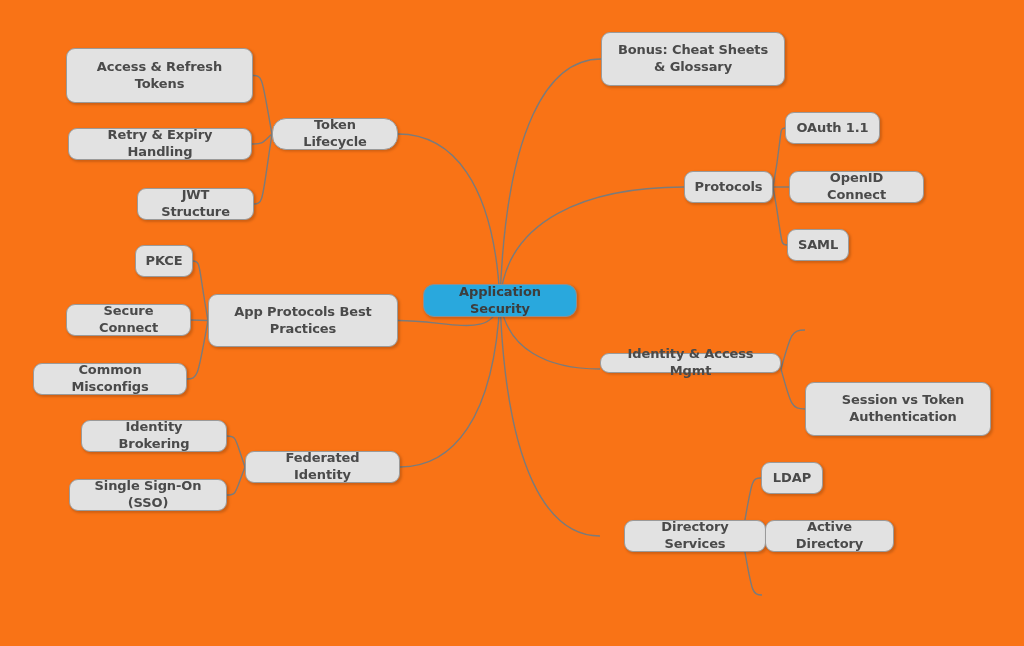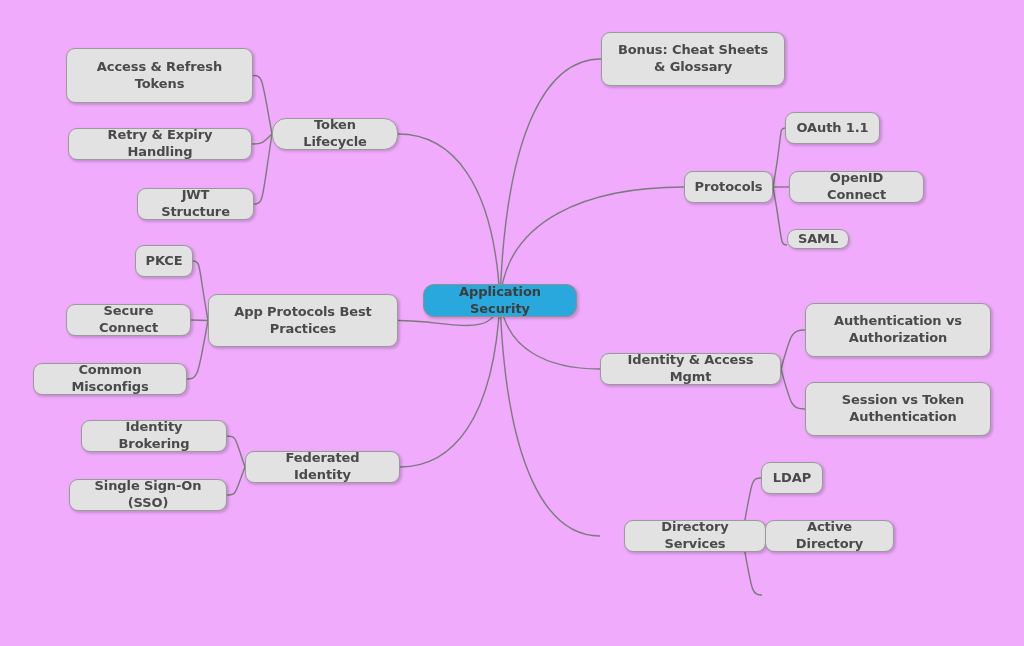--- a/index.html
+++ b/index.html
@@ -5,21 +5,21 @@
 <style>
   html, body {
     margin: 0;
     padding: 0;
     background: #ffffff;
   }
   #mindmap-root {
     position: relative;
     width: 1024px;
     height: 646px;
-    background: #f0abfc;
+    background: #f97316;
     overflow: hidden;
     font-family: "DejaVu Sans", "Liberation Sans", sans-serif;
   }
   #edge-layer {
     position: absolute;
     left: 0;
     top: 0;
     width: 1024px;
     height: 646px;
     pointer-events: none;
@@ -89,23 +89,22 @@
       <path class="edge-path" d="M 208 320.5 C 198 374.32, 198.55 379, 187 379"></path>
       <path class="edge-path" d="M 500 300.5 C 494 420.38, 452 467, 400 467"></path>
       <path class="edge-path" d="M 245 467 C 235 438.48, 236.9 436, 227 436"></path>
       <path class="edge-path" d="M 245 467 C 235 492.76, 236.9 495, 227 495"></path>
     </svg>
   <div id="node-layer">
       <div class="mm-node" style="left: 601px; top: 32px; width: 184px; height: 54px;">Bonus: Cheat Sheets &amp; Glossary</div>
       <div class="mm-node" style="left: 684px; top: 171px; width: 89px; height: 32px;">Protocols</div>
       <div class="mm-node" style="left: 785px; top: 112px; width: 95px; height: 32px;">OAuth 1.1</div>
       <div class="mm-node" style="left: 789px; top: 171px; width: 135px; height: 32px;">OpenID Connect</div>
-      <div class="mm-node" style="left: 787px; top: 229px; width: 62px; height: 20px;">SAML</div>
-      <div class="mm-node" style="left: 600px; top: 353px; width: 181px; height: 32px;">Identity &amp; Access Mgmt</div>
-      <div class="mm-node" style="left: 805px; top: 303px; width: 186px; height: 54px;">Authentication vs Authorization</div>
+      <div class="mm-node" style="left: 787px; top: 229px; width: 62px; height: 32px;">SAML</div>
+      <div class="mm-node" style="left: 600px; top: 353px; width: 181px; height: 20px;">Identity &amp; Access Mgmt</div>
       <div class="mm-node" style="left: 805px; top: 382px; width: 186px; height: 54px; padding-left: 19px;">Session vs Token Authentication</div>
       <div class="mm-node" style="left: 600px; top: 520px; width: 142px; height: 32px; margin-left: 24px;">Directory Services</div>
       <div class="mm-node" style="left: 761px; top: 462px; width: 62px; height: 32px;">LDAP</div>
       <div class="mm-node" style="left: 765px; top: 520px; width: 129px; height: 32px;">Active Directory</div>
       <div class="mm-node" style="left: 272px; top: 118px; width: 126px; height: 32px; border-radius: 14px;">Token Lifecycle</div>
       <div class="mm-node" style="left: 66px; top: 48px; width: 187px; height: 55px;">Access &amp; Refresh Tokens</div>
       <div class="mm-node" style="left: 68px; top: 128px; width: 184px; height: 32px;">Retry &amp; Expiry Handling</div>
       <div class="mm-node" style="left: 137px; top: 188px; width: 117px; height: 32px;">JWT Structure</div>
       <div class="mm-node" style="left: 208px; top: 294px; width: 190px; height: 53px;">App Protocols Best Practices</div>
       <div class="mm-node" style="left: 135px; top: 245px; width: 58px; height: 32px;">PKCE</div>

